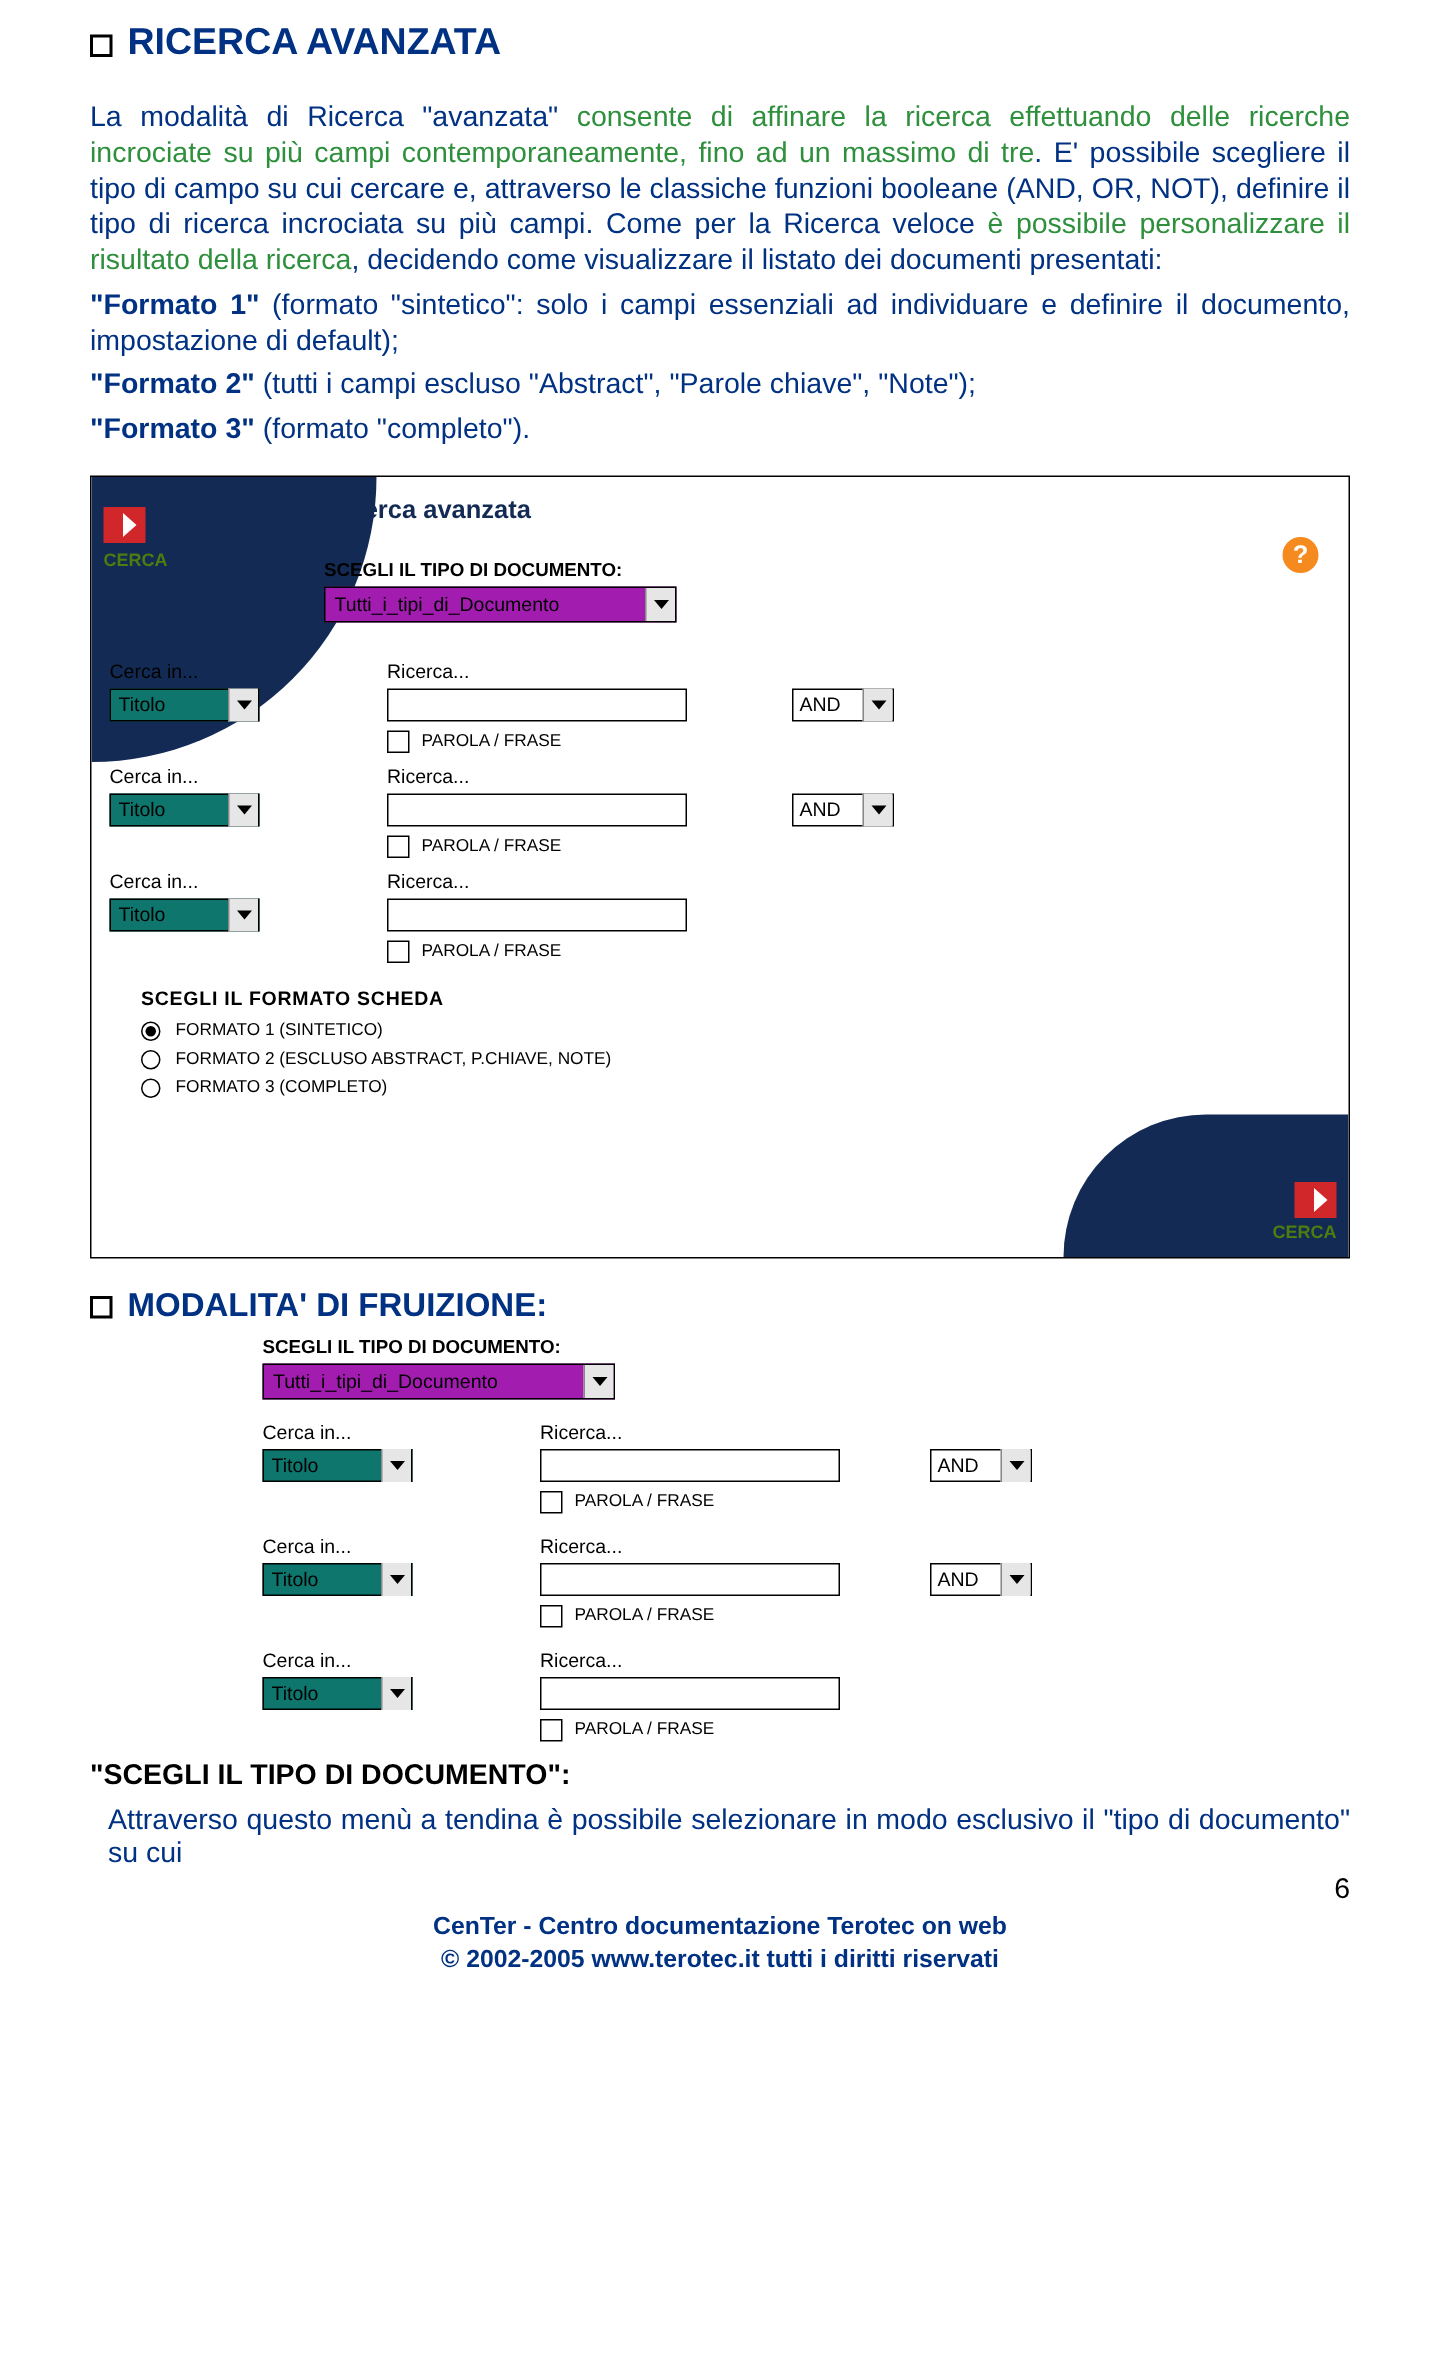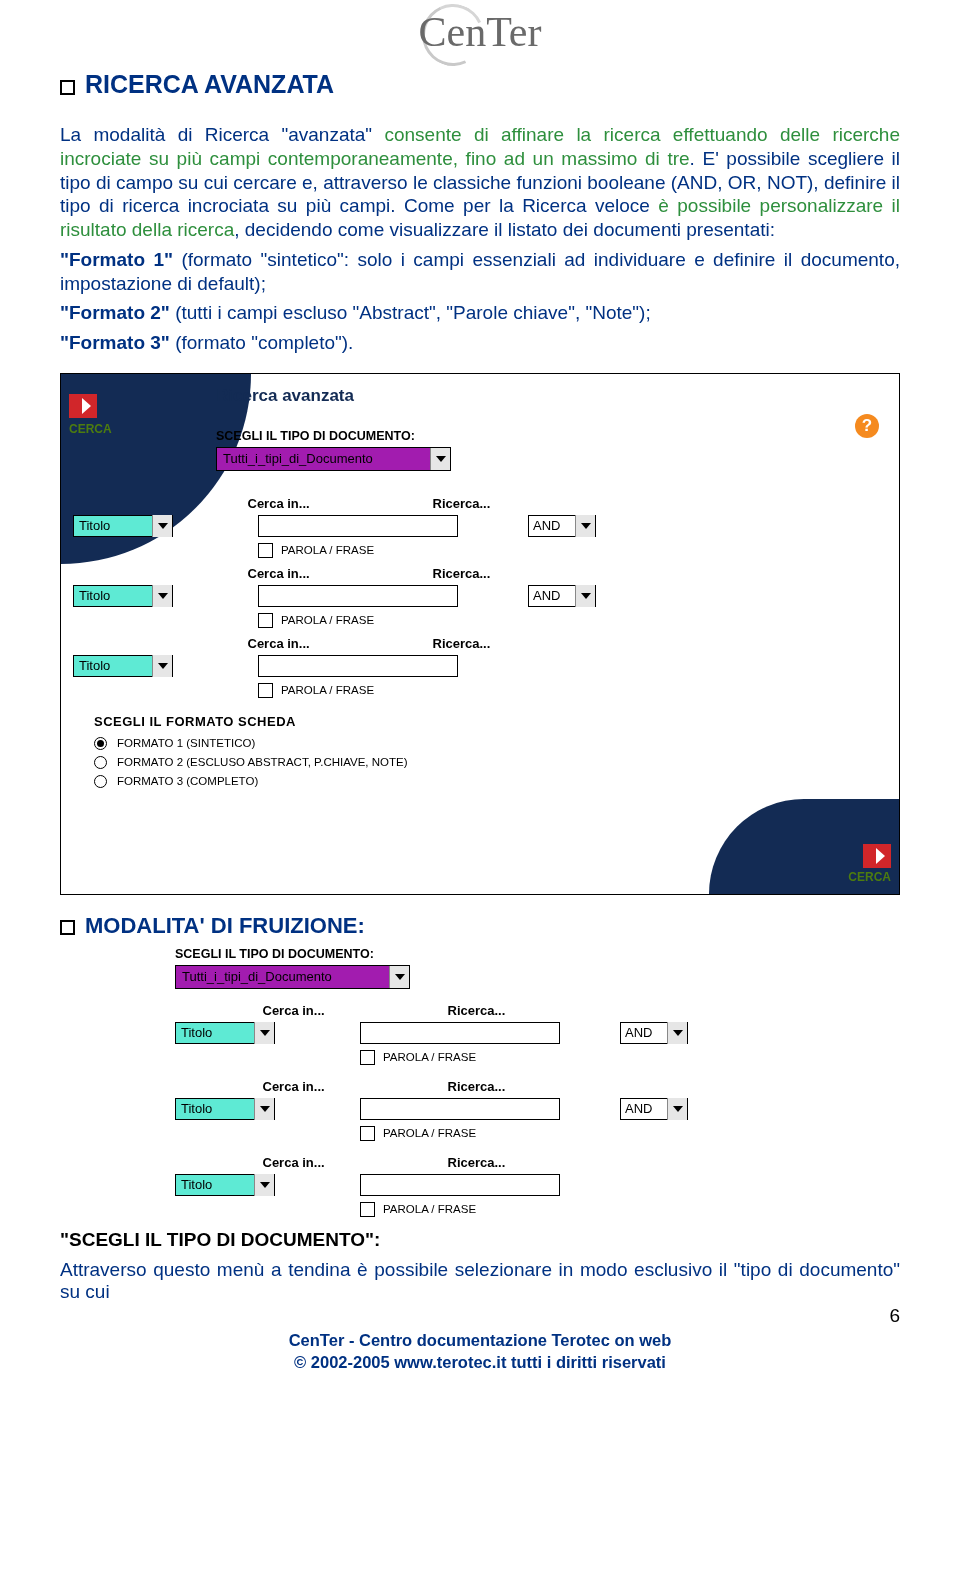--- a/index.html
+++ b/index.html
@@ -167,29 +167,29 @@
     border-radius: 50%;
     color: #fff;
     font-weight: bold;
     text-align: center;
     line-height: 24px;
     font-size: 17px;
     z-index: 4;
   }
 
   .search-rows { position: absolute; left: 12px; top: 114px; right: 12px; z-index: 3; }
-  .row-labels { display: flex; font-weight: bold; font-size: 13px; margin-top: 8px; justify-content: center; }
+  .row-labels { display: flex; font-weight: normal; font-size: 13px; margin-top: 8px; }
   .lbl-cerca { width: 185px; }
   .lbl-ricerca { width: 280px; }
   .row-fields { display: flex; align-items: center; margin-top: 4px; }
   .small-select {
     border: 1px solid #000;
     height: 22px; width: 100px;
     display: inline-flex; align-items: center; justify-content: space-between;
-    padding-left: 5px; font-size: 13px; background:#5eead4;
+    padding-left: 5px; font-size: 13px; background:#0f766e;
   }
   .field-gap { width: 85px; }
   .text-input {
     border: 1px solid #000;
     height: 22px; width: 200px;
     background: #fff;
   }
   .and-select {
     border: 1px solid #000;
     height: 22px; width: 68px;
@@ -208,21 +208,21 @@
 
   
   .ss2 { margin: 8px 0 12px 115px; width: 640px; }
   .ss2 .ss-subhead { margin-top: 0; }
   .ss2-rows .row-labels { margin-top:14px; }
   .ss2-rows .and-select { margin-left: 60px; }
 
   .foot-para {
     font-size: 19px;
     color: #000;
-    margin: 8px 0 0 0;
+    margin: 8px 0 0 12px;
     text-align: justify;
   }
   .foot-para .blue { color:#003182; }
   .foot-label { font-weight: bold; color:#000; font-size:19px; margin-top:10px;}
 
   .page-num {
     text-align: right;
     color: #000;
     font-size: 19px;
     margin-top: 2px;
@@ -235,23 +235,20 @@
     font-weight: bold;
     line-height: 1.35;
     margin-top: 2px;
   }
 </style>
 </head>
 <body>
 
 <div class="page">
 
-  <div class="logo-wrap">
-    <span class="logo"><span class="logo-circle"></span><span>CenTer</span></span>
-  </div>
 
   <h2 class="section-title">
     <span class="checkbox-hollow"></span><span>RICERCA AVANZATA</span>
   </h2>
 
   <p class="bodytext">
     <span>La modalità di Ricerca "avanzata" </span><span class="green">consente di affinare la ricerca effettuando delle ricerche incrociate su più campi contemporaneamente, fino ad un massimo di tre</span><span>. E' possibile scegliere il tipo di campo su cui cercare e, attraverso le classiche funzioni booleane (AND, OR, NOT), definire il tipo di ricerca incrociata su più campi. Come per la Ricerca veloce </span><span class="green">è possibile personalizzare il risultato della ricerca</span><span>, decidendo come visualizzare il listato dei documenti presentati:</span>
   </p>
   <p class="bodytext">
     <span class="bold">"Formato 1"</span><span> (formato "sintetico": solo i campi essenziali ad individuare e definire il documento, impostazione di default);</span>

